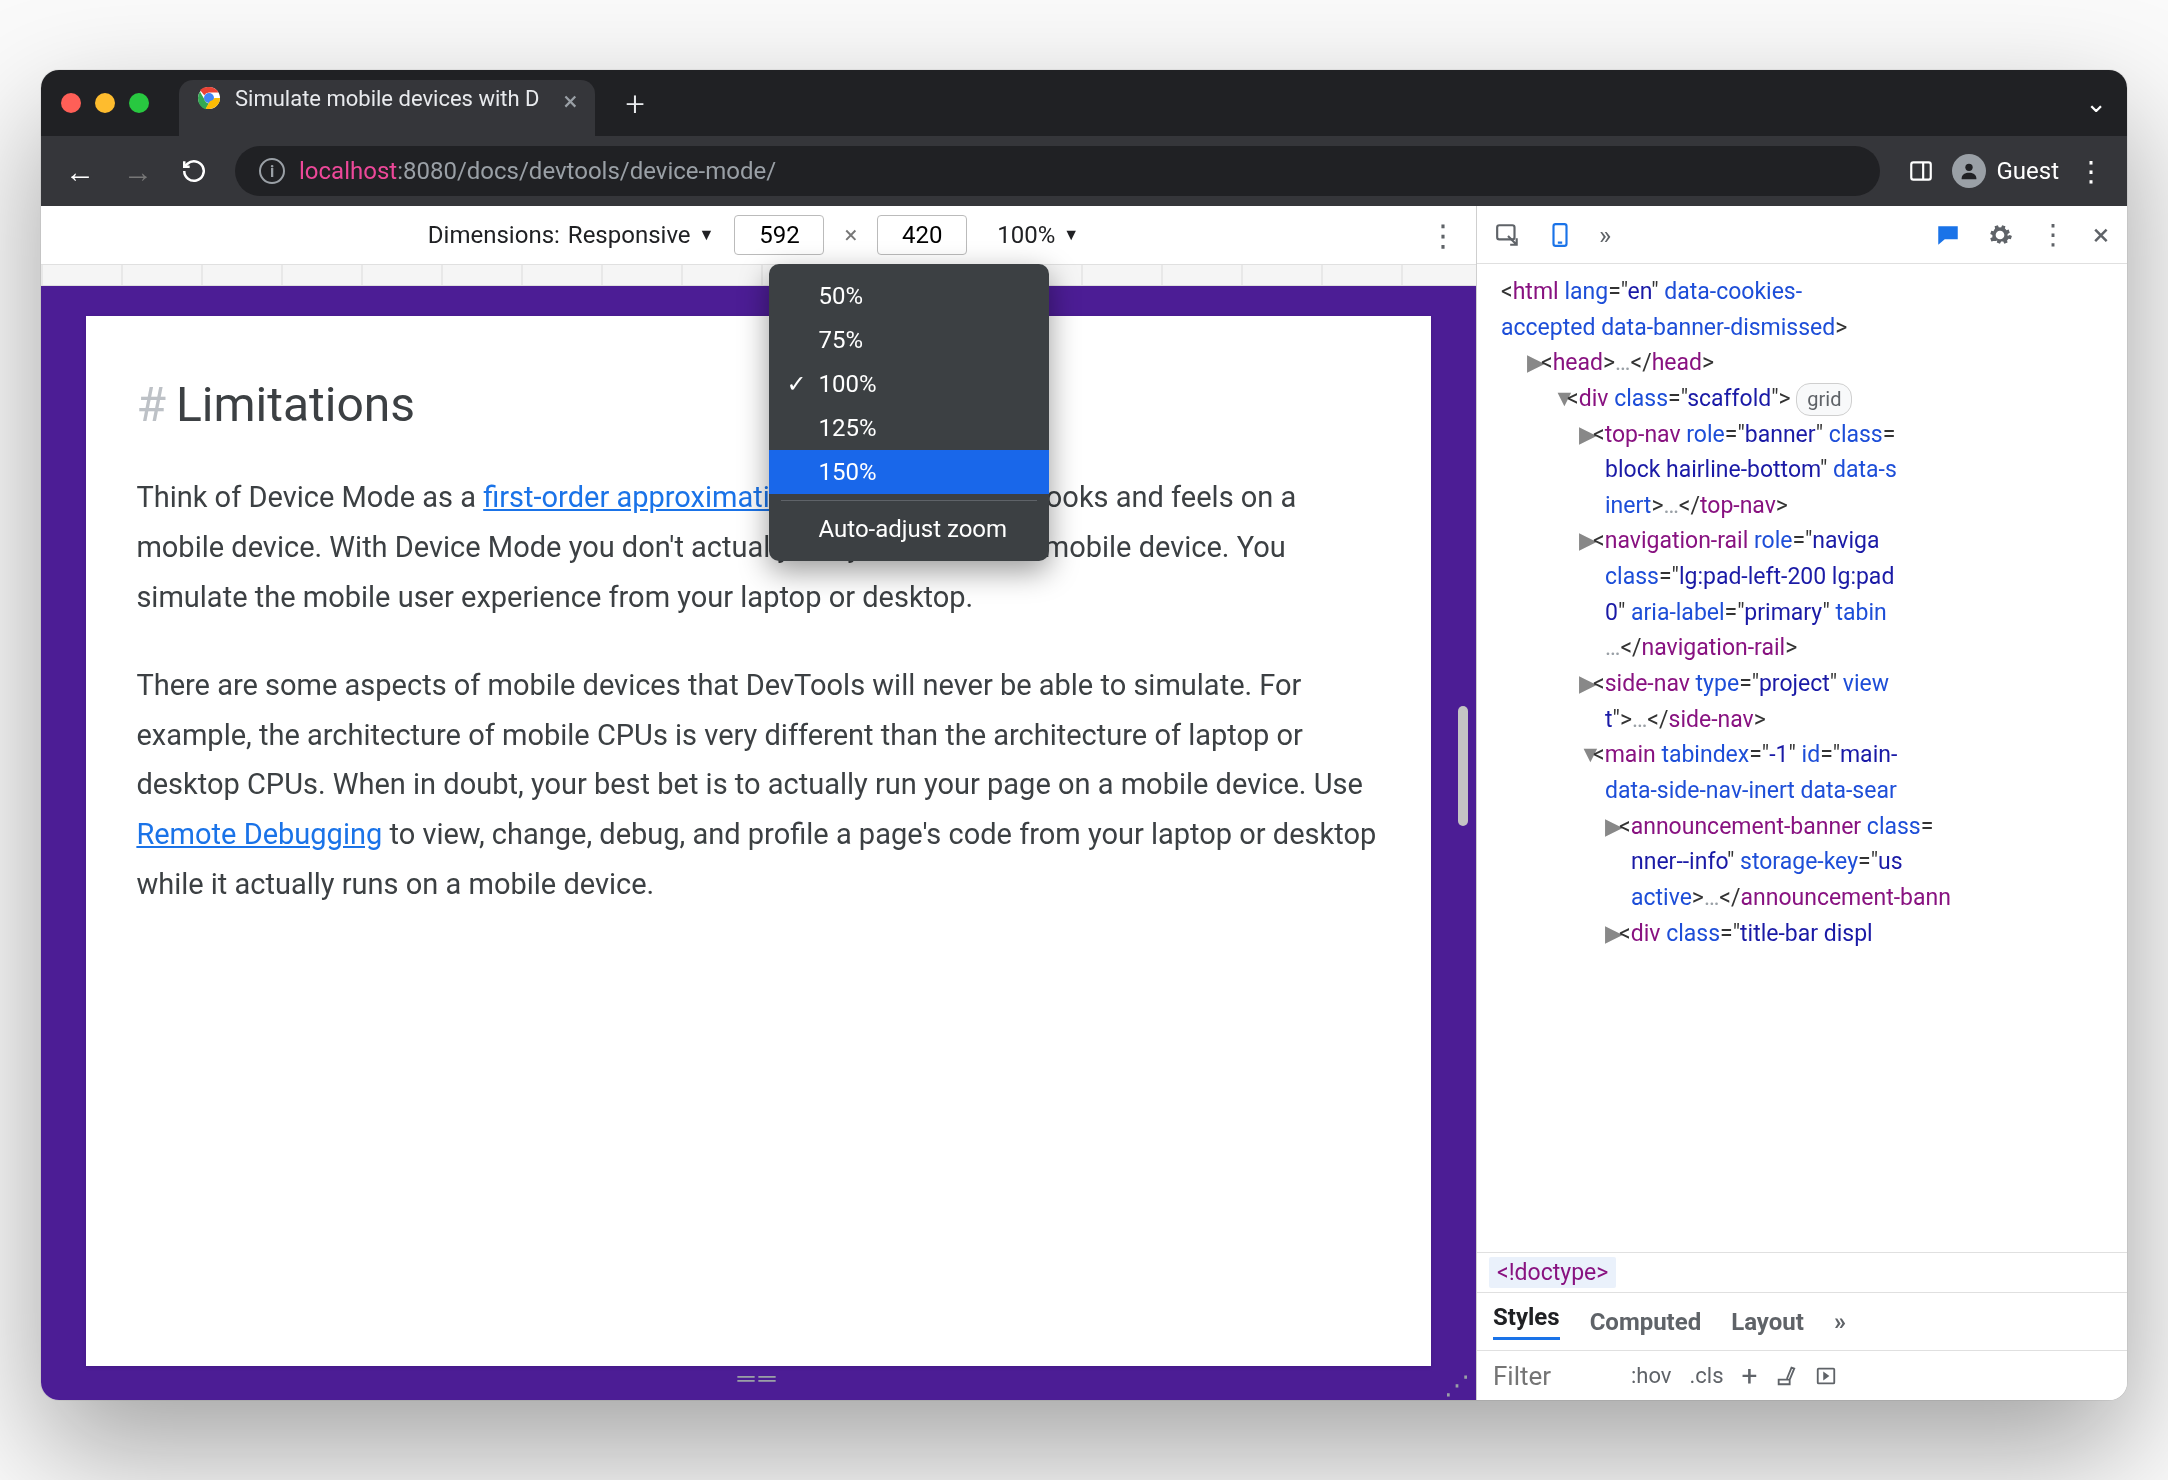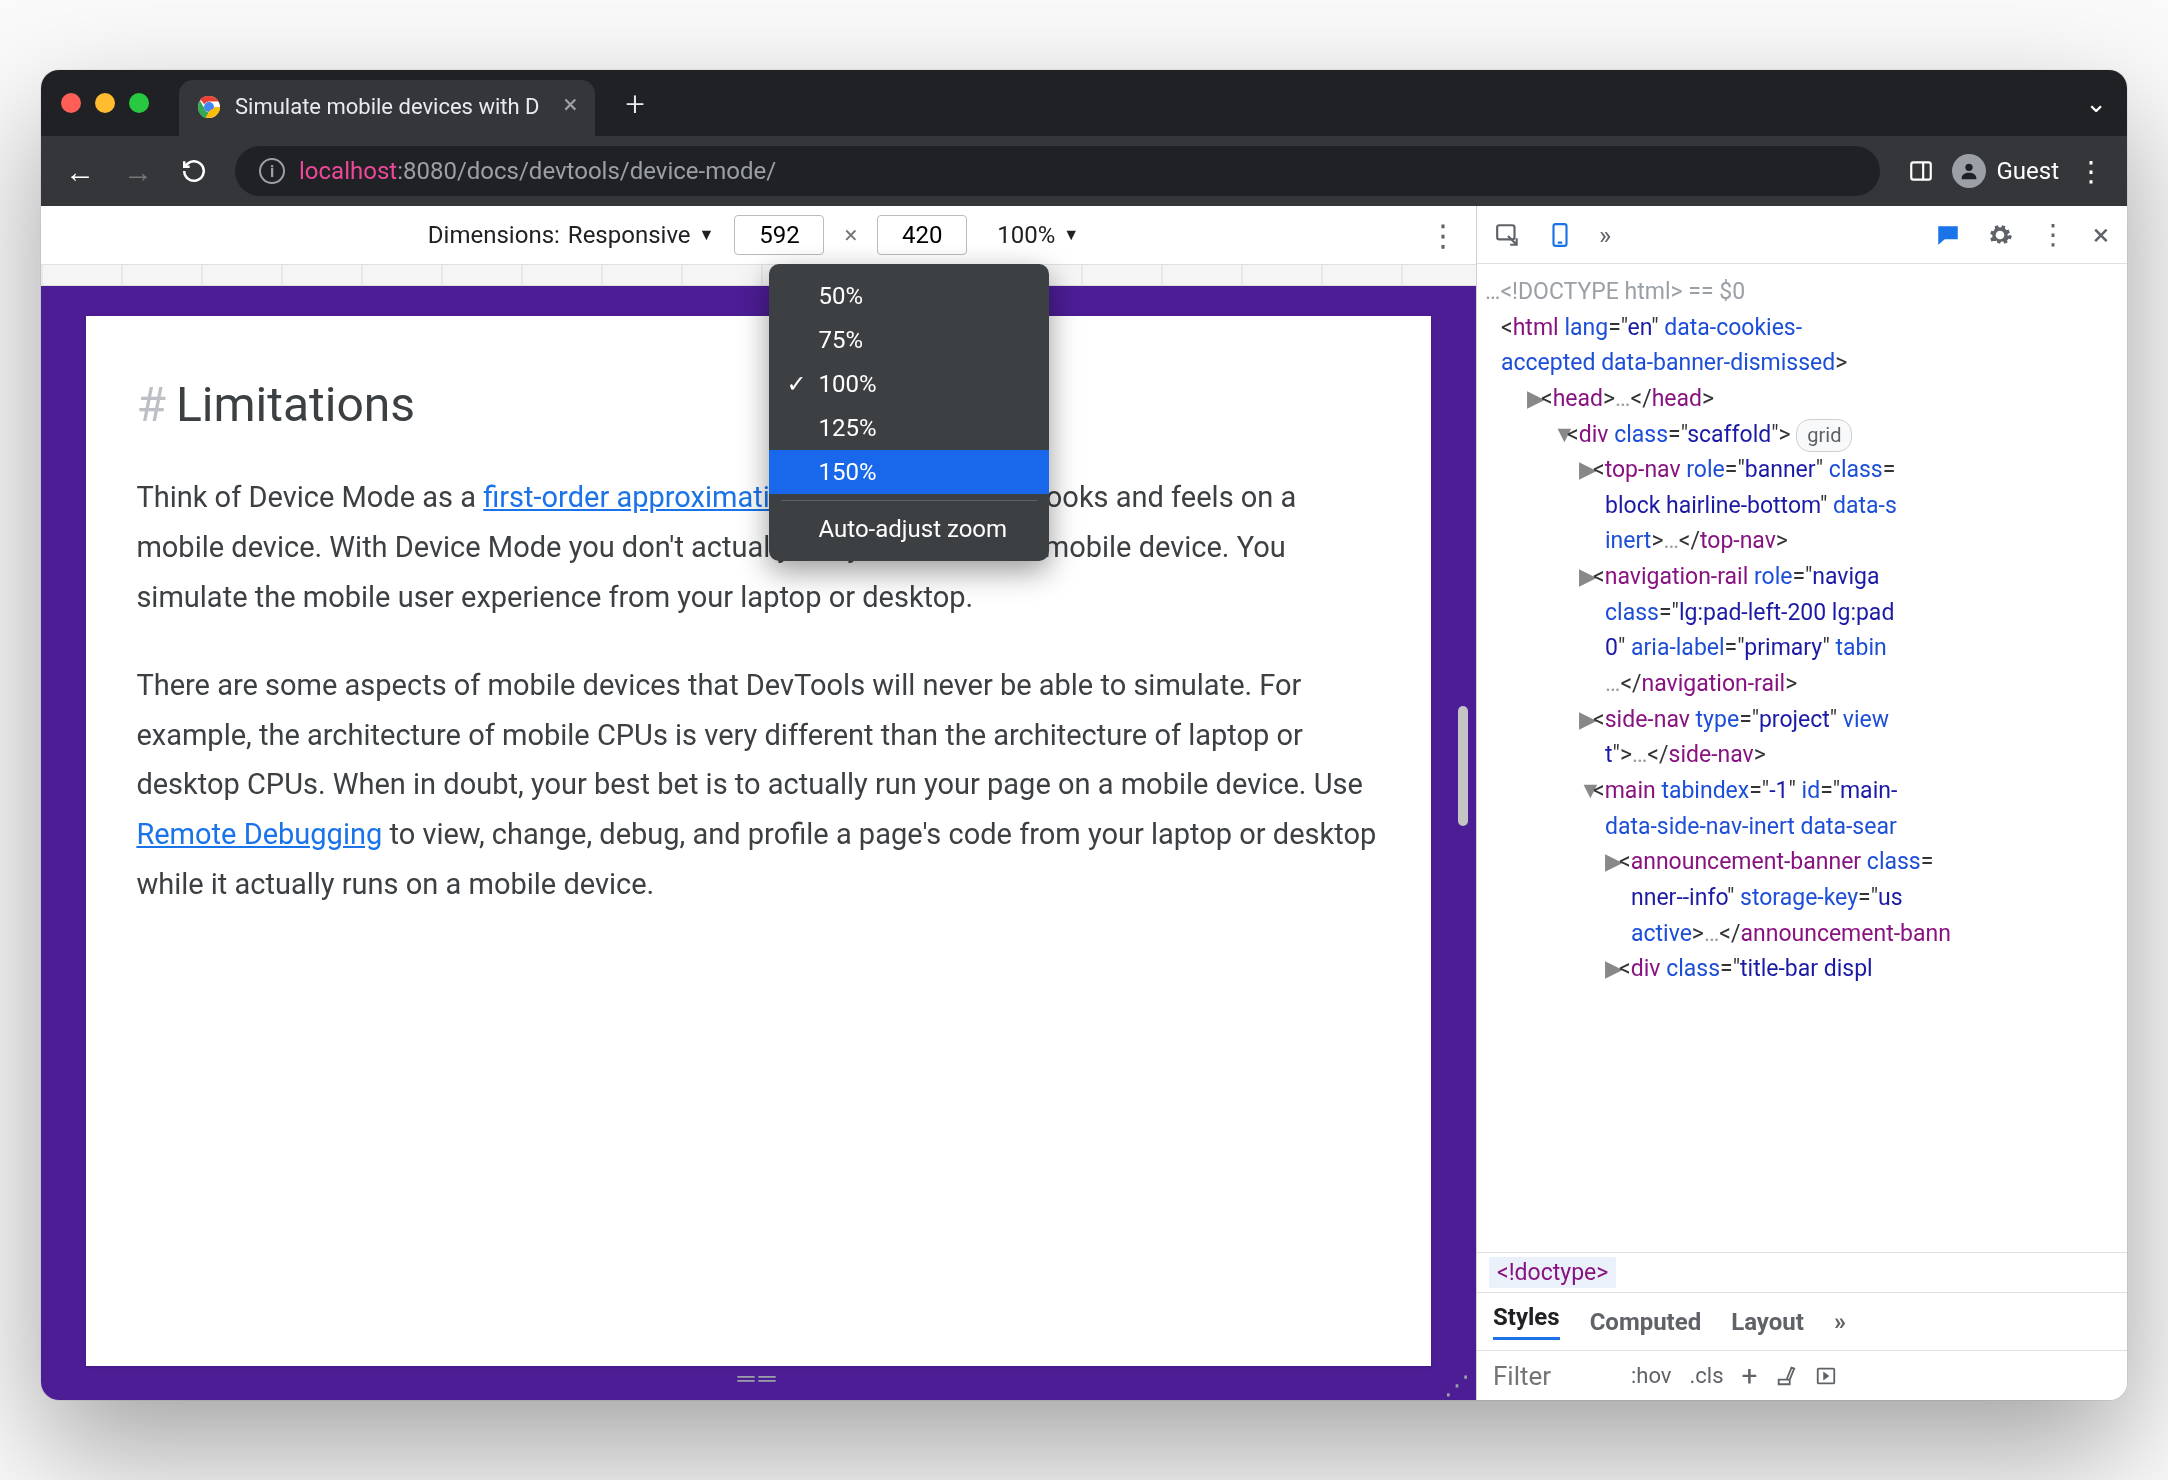--- a/index.html
+++ b/index.html
@@ -5,21 +5,21 @@
 * { margin:0; padding:0; box-sizing:border-box; font-family:-apple-system, BlinkMacSystemFont, "Segoe UI", Roboto, Arial, sans-serif; }
 body { background:#fafafa; width:2168px; height:1480px; display:flex; align-items:flex-start; justify-content:center; }
 .window { width:2086px; height:1330px; margin-top:70px; background:#fff; border-radius:18px; box-shadow:0 50px 120px rgba(0,0,0,0.35),0 0 0 1px rgba(0,0,0,0.05); overflow:hidden; display:flex; flex-direction:column; }
 .chrome-top { background:#202124; color:#e8eaed; }
 .tabstrip { display:flex; align-items:center; height:66px; padding:0 20px; }
 .traffic { display:flex; gap:14px; margin-right:30px; }
 .tl { width:20px; height:20px; border-radius:50%; }
 .tl.red{background:#ff5f57;}
 .tl.yel{background:#febc2e;}
 .tl.grn{background:#28c840;}
-.ctab { display:flex; align-items:flex-end; gap:14px; background:#35363a; padding:17px 18px; border-radius:14px 14px 0 0; height:56px; margin-top:10px; }
+.ctab { display:flex; align-items:flex-start; gap:14px; background:#35363a; padding:6px 18px; border-radius:14px 14px 0 0; height:56px; margin-top:10px; }
 .ctab .title { font-size:22px; color:#e8eaed; max-width:340px; overflow:hidden; white-space:nowrap; }
 .ctab .closex { font-size:26px; color:#9aa0a6; margin-left:10px; }
 .newtab { color:#e8eaed; font-size:34px; margin-left:30px; font-weight:300; }
 .chev { margin-left:auto; color:#fff; font-size:26px; }
 .addrbar { display:flex; align-items:center; gap:28px; background:#35363a; height:70px; padding:0 24px; }
 .navbtn { color:#fff; font-size:30px; }
 .navbtn.dis { color:#777; }
 .omnibox { flex:1; display:flex; align-items:center; gap:14px; background:#202124; border-radius:40px; height:50px; padding:0 24px; font-size:24px; color:#9aa0a6; }
 .omnibox .iicon{ width:26px;height:26px;border:2px solid #9aa0a6;border-radius:50%;display:flex;align-items:center;justify-content:center;font-size:16px;font-weight:700; }
 .omnibox .host{color:#ec4899;}
@@ -199,21 +199,20 @@
             <path d="M3 4h18v12H9l-6 5z"></path>
           </svg>
       <svg width="26" height="26" viewBox="0 0 24 24" fill="#5f6368">
             <path d="M12 8a4 4 0 1 0 0 8 4 4 0 0 0 0-8zm9 4l2 1-1 3-2-.5a8 8 0 0 1-1.5 1.5l.5 2-3 1-1-2a8 8 0 0 1-2 0l-1 2-3-1 .5-2A8 8 0 0 1 6 17.5L4 18l-1-3 2-1a8 8 0 0 1 0-2l-2-1 1-3 2 .5A8 8 0 0 1 7.5 6L7 4l3-1 1 2a8 8 0 0 1 2 0l1-2 3 1-.5 2A8 8 0 0 1 18 7.5l2-.5 1 3-2 1a8 8 0 0 1 0 2z"></path>
           </svg>
       <span>⋮</span>
       <span style="font-size:30px;">×</span>
     </div>
 
     <div class="dt-elements">
-      <div class="ln"><span class="cm">…</span><span class="cm">&lt;!DOCTYPE html&gt;</span><span class="cm"> == $0</span></div>
       <div class="ln i1">&lt;<span class="tg">html</span> <span class="at">lang</span>="<span class="av">en</span>" <span class="at">data-cookies-</span></div>
       <div class="ln i1"><span class="at">accepted</span> <span class="at">data-banner-dismissed</span>&gt;</div>
       <div class="ln i2"><span class="tw">▶</span>&lt;<span class="tg">head</span>&gt;<span class="cm">…</span>&lt;/<span class="tg">head</span>&gt;</div>
       <div class="ln i3"><span class="tw">▼</span>&lt;<span class="tg">div</span> <span class="at">class</span>="<span class="av">scaffold</span>"&gt; <span class="gridpill">grid</span></div>
       <div class="ln i4"><span class="tw">▶</span>&lt;<span class="tg">top-nav</span> <span class="at">role</span>="<span class="av">banner</span>" <span class="at">class</span>=</div>
       <div class="ln i5"><span class="av">block hairline-bottom</span>" <span class="at">data-s</span></div>
       <div class="ln i5"><span class="at">inert</span>&gt;<span class="cm">…</span>&lt;/<span class="tg">top-nav</span>&gt;</div>
       <div class="ln i4"><span class="tw">▶</span>&lt;<span class="tg">navigation-rail</span> <span class="at">role</span>="<span class="av">naviga</span></div>
       <div class="ln i5"><span class="at">class</span>="<span class="av">lg:pad-left-200 lg:pad</span></div>
       <div class="ln i5"><span class="av">0</span>" <span class="at">aria-label</span>="<span class="av">primary</span>" <span class="at">tabin</span></div>

